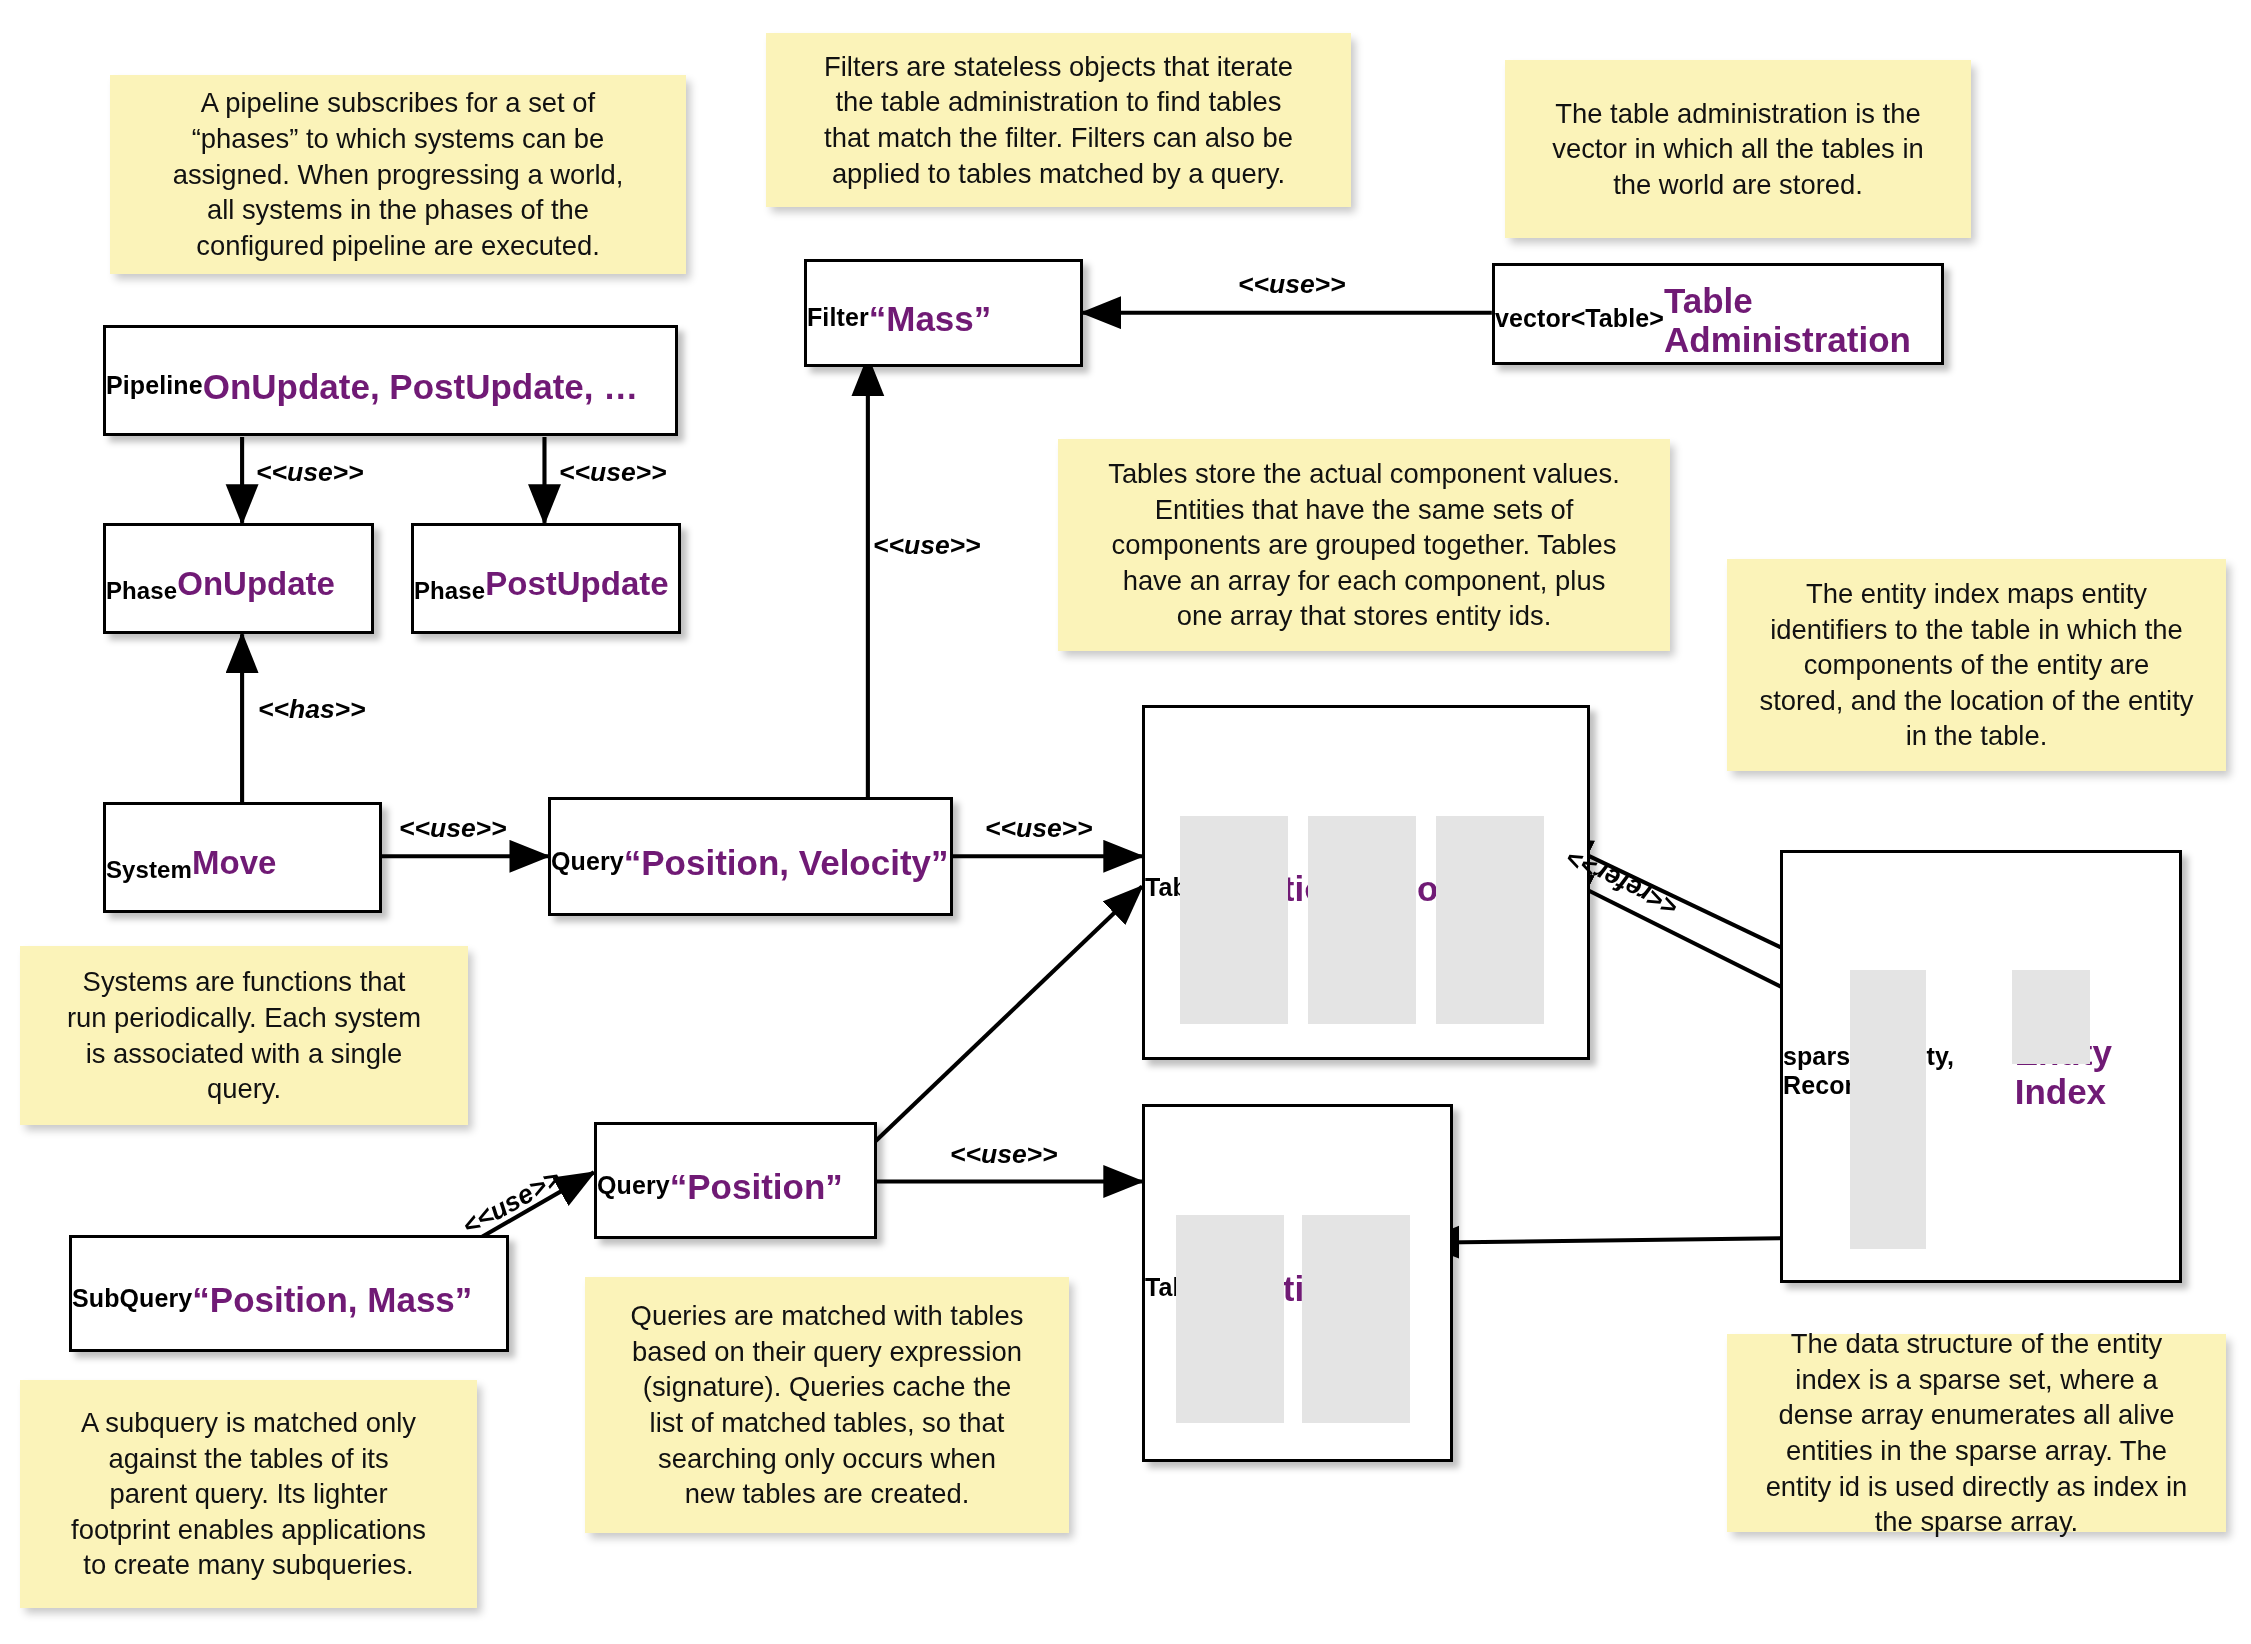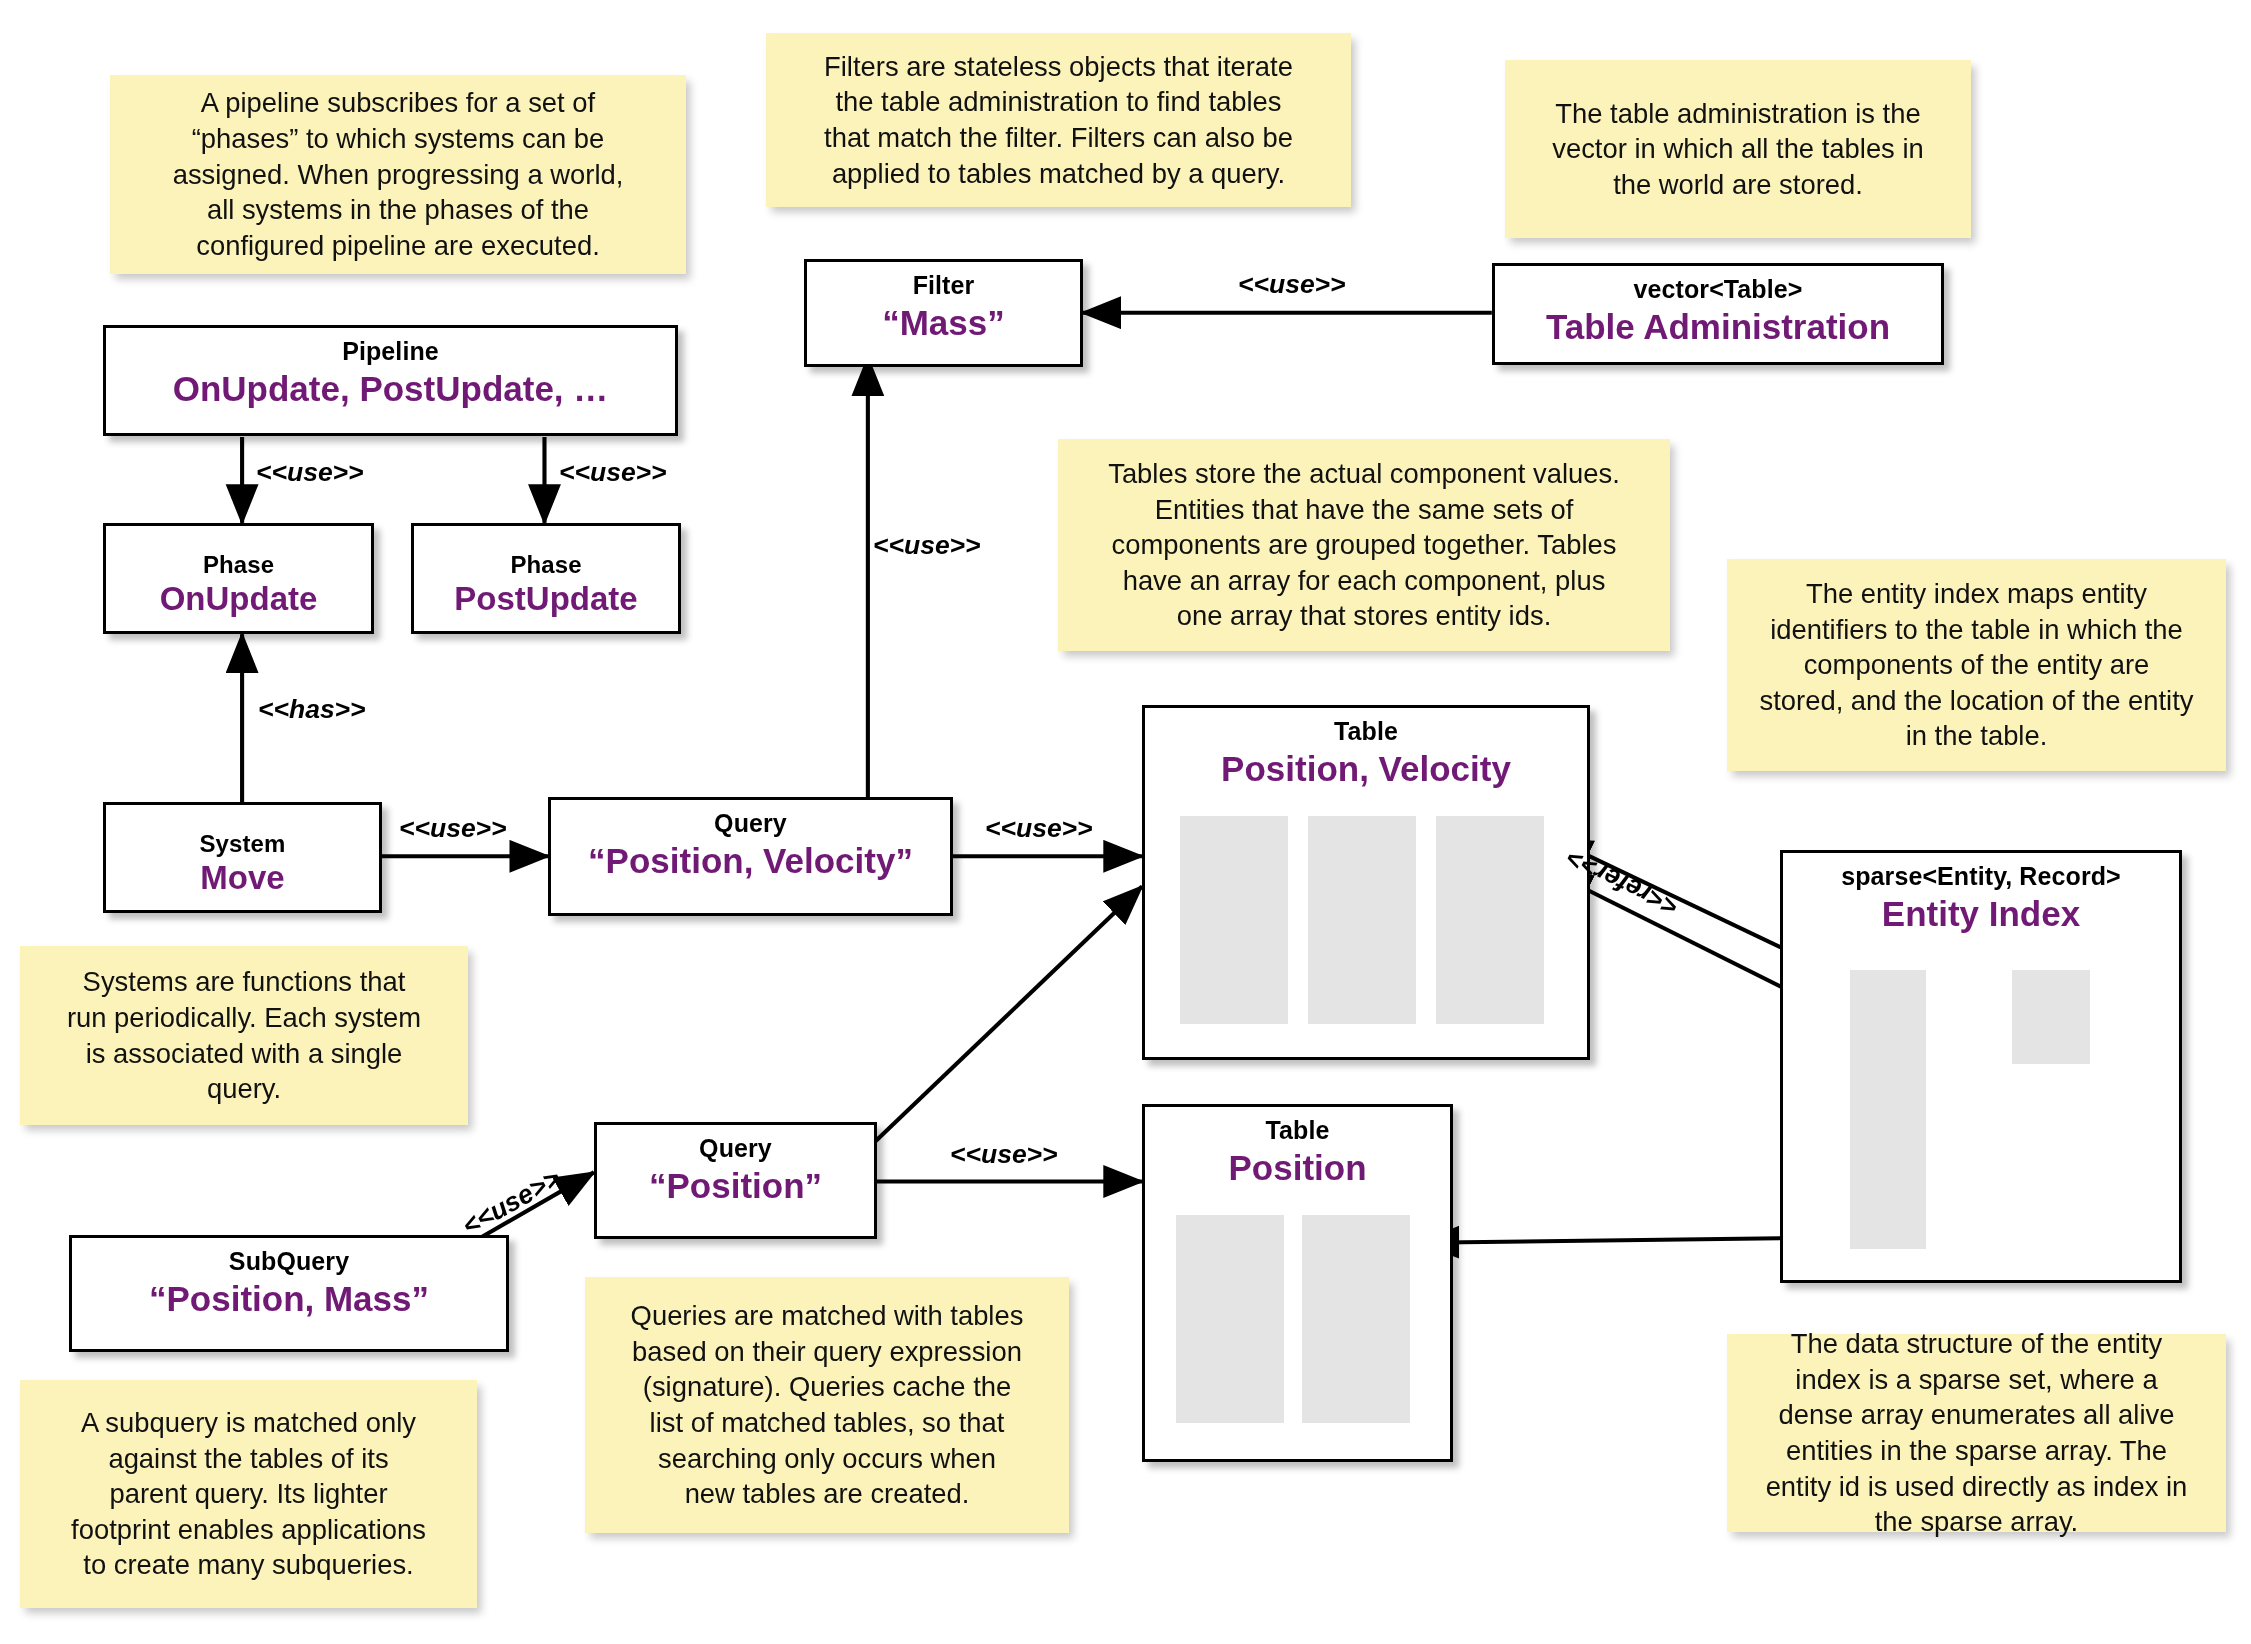--- a/index.html
+++ b/index.html
@@ -24,21 +24,21 @@
     box-shadow:4.6px 5.5px 8.2px rgba(0,0,0,0.22);
     white-space:pre-line;
   }
   
   .box{
     position:absolute;
     background:#ffffff;
     border:3.7px solid #000000;
     box-sizing:border-box;
     box-shadow:5.5px 5.5px 6.4px rgba(0,0,0,0.25);
-    display:flex;flex-direction:column;align-items:center;
+    display:flex;align-items:center;
     padding-top:9.1px;
   }
   .box .stereo{
     font-size:25px;font-weight:bold;color:#000;letter-spacing:0.1px;line-height:1.15;
   }
   .box .title{
     font-size:35px;font-weight:bold;color:#701a75;line-height:1.12;margin-top:2.7px;
   }
   .box.small .stereo{font-size:24px;margin-top:16px;}
   .box.small .title{font-size:33px;}

